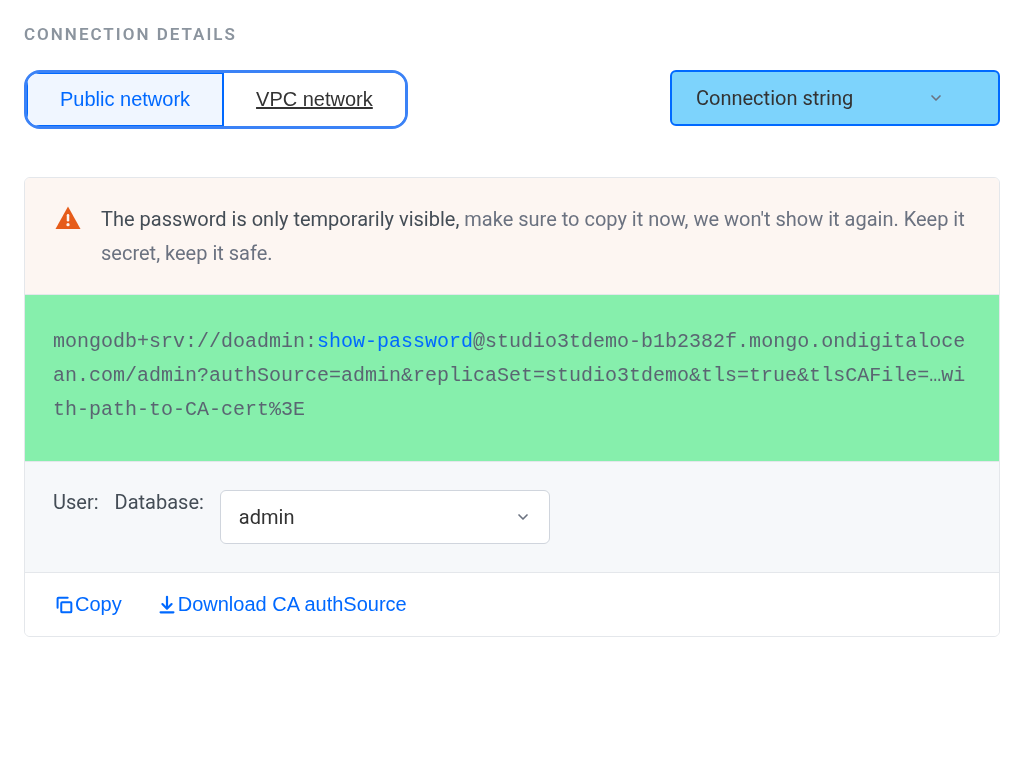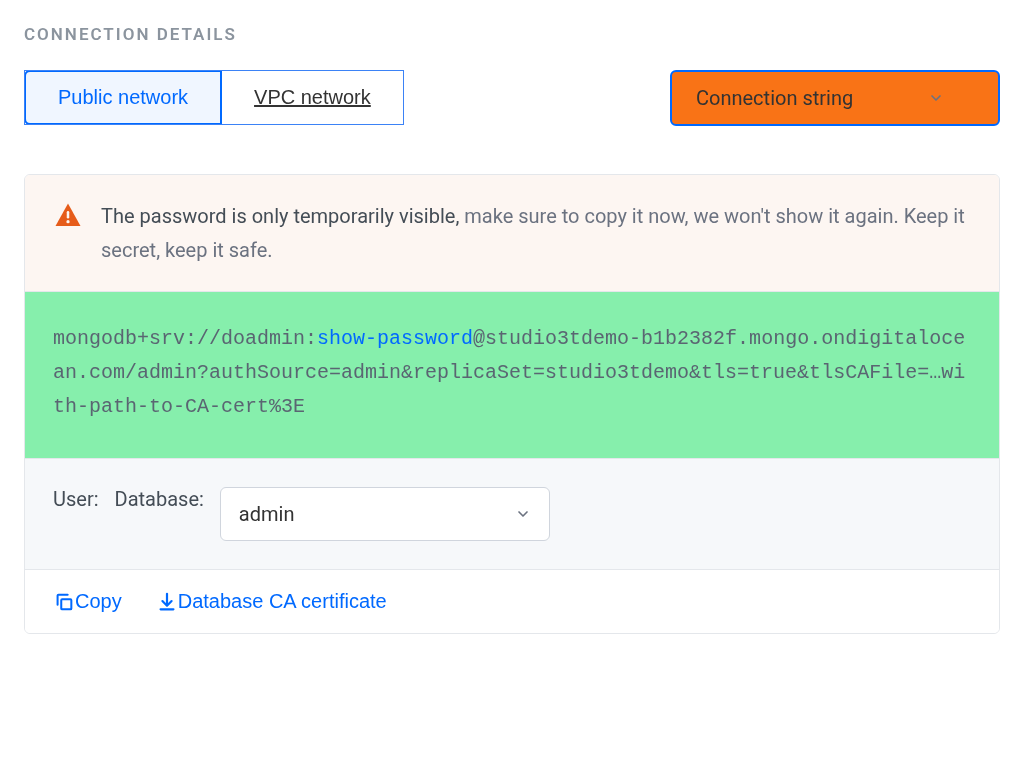--- a/index.html
+++ b/index.html
@@ -18,22 +18,22 @@
       text-transform: uppercase;
     }
     .controls-row {
       display: flex;
       justify-content: space-between;
       align-items: flex-start;
       margin-bottom: 48px;
     }
     .tabs {
       display: flex;
-      border: 1px solid #3b82f6;
-      border-radius: 0;
+      border: 3px solid #3b82f6;
+      border-radius: 16px;
       overflow: hidden;
     }
     .tab {
       padding: 14px 32px;
       font-size: 20px;
       cursor: pointer;
       background: #fff;
       color: #333;
       border: none;
     }
@@ -51,21 +51,21 @@
     }
     .select-wrap {
       position: relative;
     }
     .select-box {
       border: 2px solid #0069ff;
       border-radius: 6px;
       padding: 14px 54px 14px 24px;
       font-size: 20px;
       color: #333;
-      background: #f97316;
+      background: #7dd3fc;
       cursor: pointer;
       min-width: 330px;
       display: flex;
       align-items: center;
       justify-content: space-between;
     }
     .chevron {
       width: 16px;
       height: 16px;
       display: inline-block;
@@ -236,16 +236,16 @@
       <span>Copy</span>
     </button>
     <button class="action-btn">
       <span class="icon">
         <svg viewBox="0 0 24 24" fill="none" stroke="#0069ff" stroke-width="2.4" stroke-linecap="round" stroke-linejoin="round">
             <line x1="12" y1="3" x2="12" y2="15"></line>
             <polyline points="7 11 12 16 17 11"></polyline>
             <line x1="5" y1="20" x2="19" y2="20"></line>
           </svg>
       </span>
-      <span>Database CA certificate</span>
+      <span>Download CA authSource</span>
     </button>
   </div>
 </div>
 
 </body></html>

